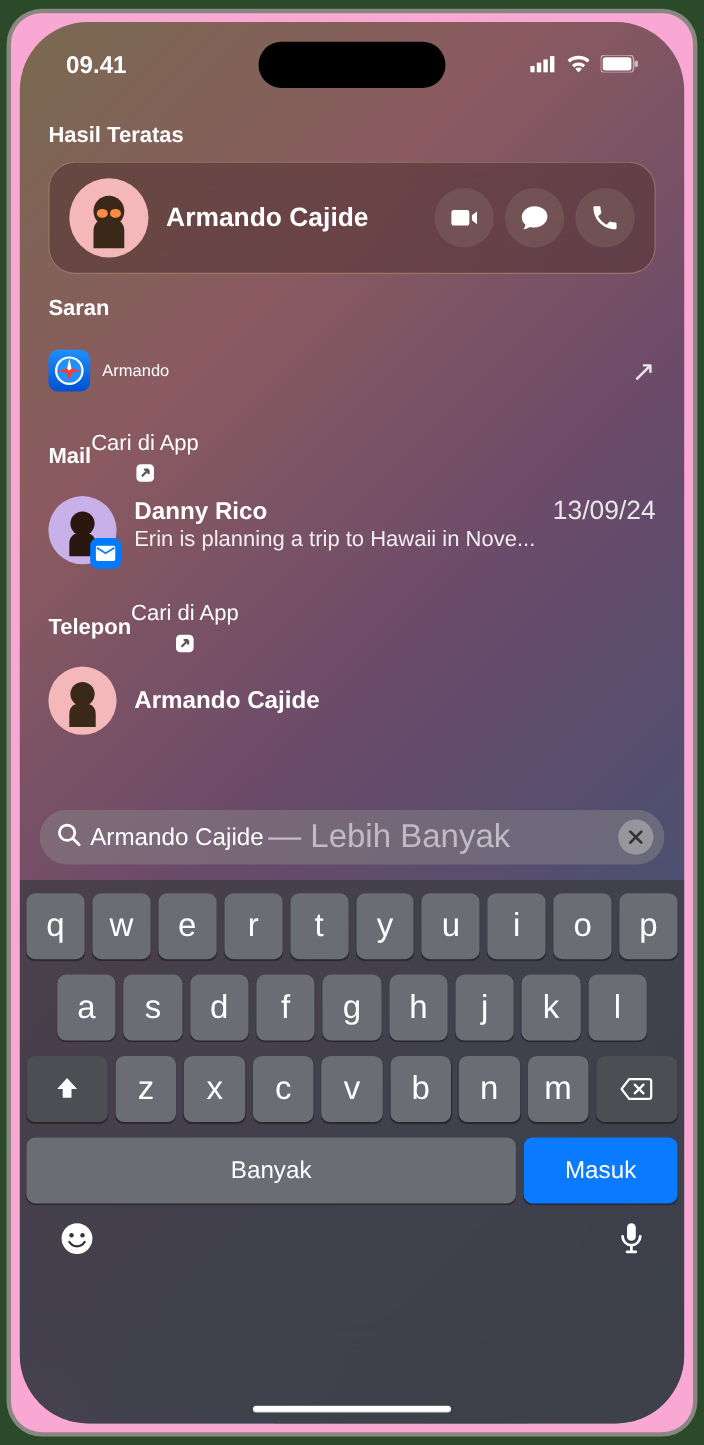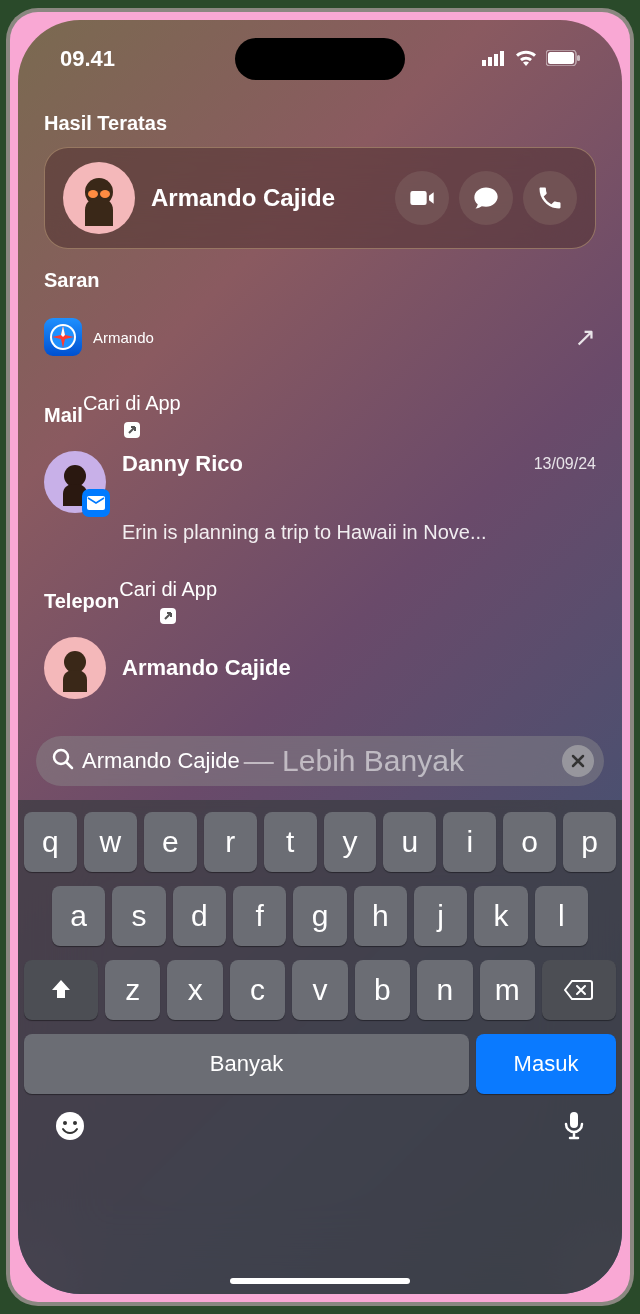--- a/index.html
+++ b/index.html
@@ -27,23 +27,23 @@
 .suggestion-arrow { color: rgba(255,255,255,0.85); font-size: 26px; }
 .section-header { display: flex; justify-content: flex-start; align-items: center; margin-top: 22px; }
 .cari-link { color: #fff; font-size: 20px; display: flex; align-items: center; gap: 6px; flex-direction: column; }
 .mail-row { display: flex; align-items: flex-start; padding: 12px 0; gap: 16px; }
 .avatar-wrapper { position: relative; flex-shrink: 0; }
 .mail-avatar { width: 62px; height: 62px; border-radius: 50%; }
 .mail-badge { position: absolute; bottom: -4px; right: -4px; width: 28px; height: 28px; background: #007aff; border-radius: 7px; display: flex; align-items: center; justify-content: center; }
 .mail-content { flex: 1; color: #fff; }
 .mail-header-line { display: flex; justify-content: space-between; align-items: center; gap: 35px; }
 .mail-sender { font-size: 22px; font-weight: 600; }
-.mail-date { font-size: 16px; color: rgba(255,255,255,0.85); }
+.mail-date { font-size: 24px; color: rgba(255,255,255,0.85); }
 .mail-subject { font-size: 20px; color: rgba(255,255,255,0.9); }
-.mail-preview { font-size: 20px; color: rgba(255,255,255,0.9); white-space: nowrap; overflow: hidden; text-overflow: ellipsis; margin-top: 44px; }
+.mail-preview { font-size: 20px; color: rgba(255,255,255,0.9); white-space: nowrap; overflow: hidden; text-overflow: ellipsis; }
 .telepon-row { display: flex; align-items: center; padding: 12px 0; gap: 16px; }
 .telepon-avatar { width: 62px; height: 62px; border-radius: 50%; }
 .telepon-name { color: #fff; font-size: 22px; font-weight: 600; }
 .search-bar { position: absolute; bottom: 508px; left: 18px; right: 18px; height: 50px; background: rgba(140,140,140,0.45); backdrop-filter: blur(30px); border-radius: 26px; display: flex; align-items: center; padding: 0 10px 0 16px; }
 .search-icon { color: rgba(255,255,255,0.8); margin-right: 8px; }
 .search-text { color: #fff; font-size: 22px; }
 .search-more { color: rgba(255,255,255,0.55); font-size: 30px; margin-left: 4px; flex: 1; }
 .clear-btn { width: 32px; height: 32px; border-radius: 50%; background: rgba(180,180,180,0.6); display: flex; align-items: center; justify-content: center; color: #333; }
 .keyboard { position: absolute; bottom: 0; left: 0; right: 0; height: 494px; background: rgba(60,60,65,0.75); backdrop-filter: blur(40px); padding: 12px 6px 10px; }
 .key-row { display: flex; gap: 7px; margin-bottom: 14px; justify-content: center; }

